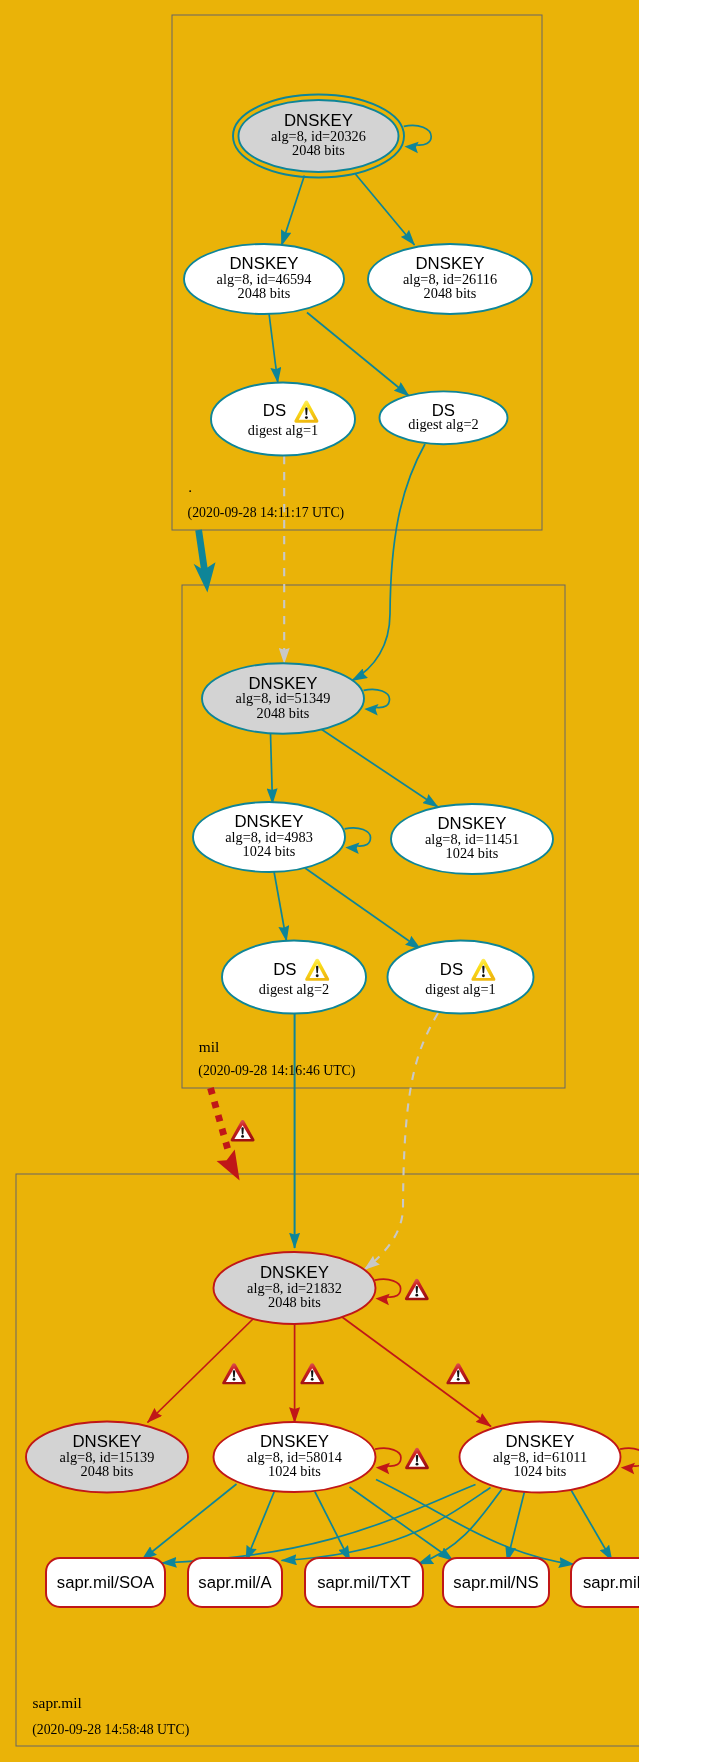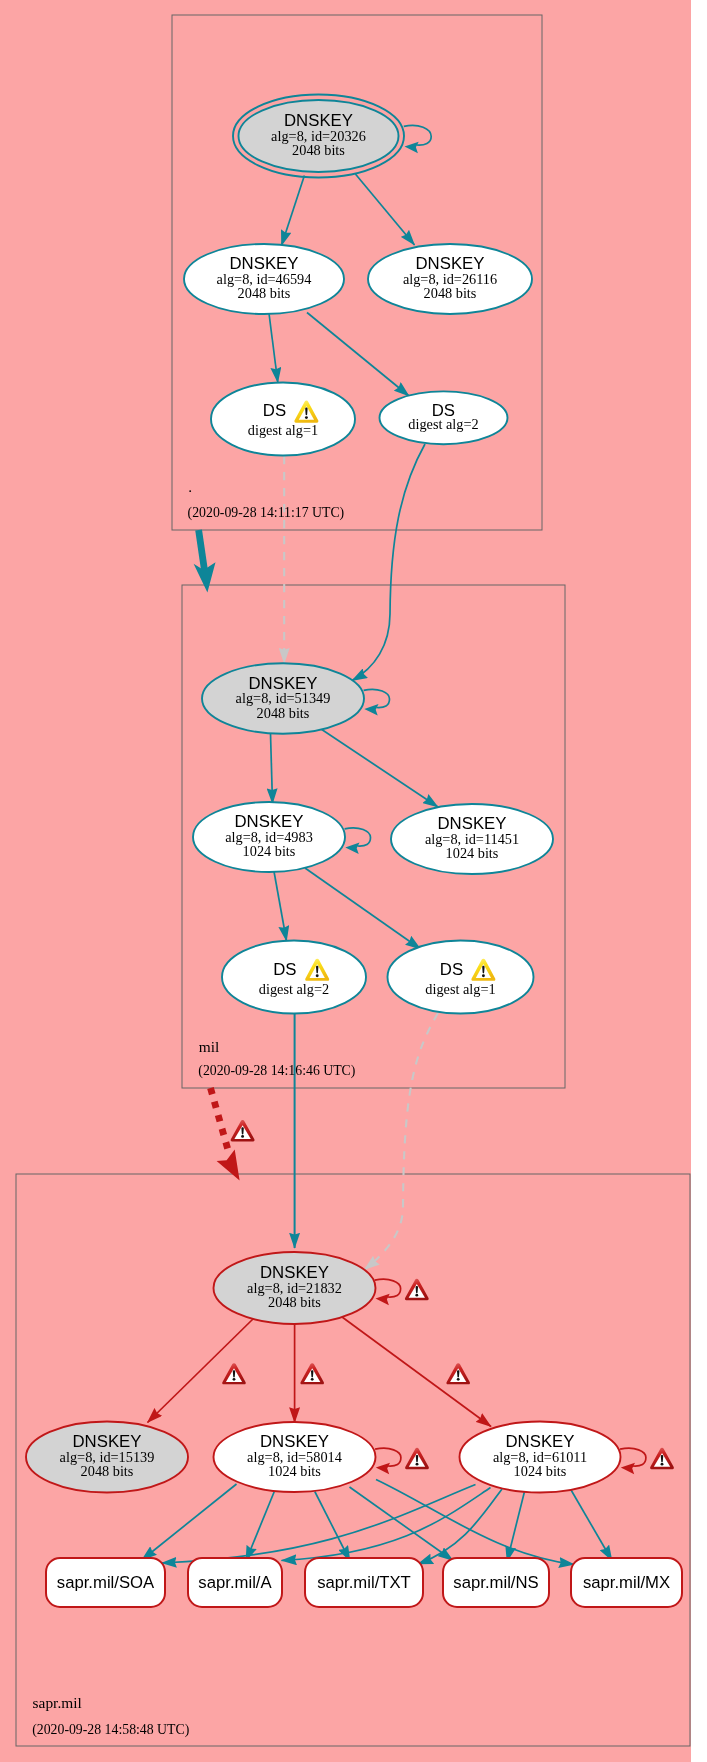--- a/index.html
+++ b/index.html
@@ -1,16 +1,16 @@
 <!DOCTYPE html>
 <html><head>
 <meta charset="utf-8">
 <style>
   html,body{margin:0;padding:0;background:#ffffff;}
-  #page{position:relative;width:691px;height:1762px;overflow:hidden;background:#fca5a5;}
+  #page{position:relative;width:639px;height:1762px;overflow:hidden;background:#eab308;}
   svg{display:block;}
   text{dominant-baseline:auto;}
   .node-main{font-family:"Liberation Sans",sans-serif;font-size:16.8px;fill:#000;}
   .node-sub{font-family:"Liberation Serif",serif;font-size:14.3px;fill:#000;}
   .zone-name{font-family:"Liberation Serif",serif;font-size:15.4px;fill:#000;}
   .zone-date{font-family:"Liberation Serif",serif;font-size:13.8px;fill:#000;}
   .rrset-label{font-family:"Liberation Sans",sans-serif;font-size:16.7px;fill:#000;}
 </style>
 </head>
 <body>

